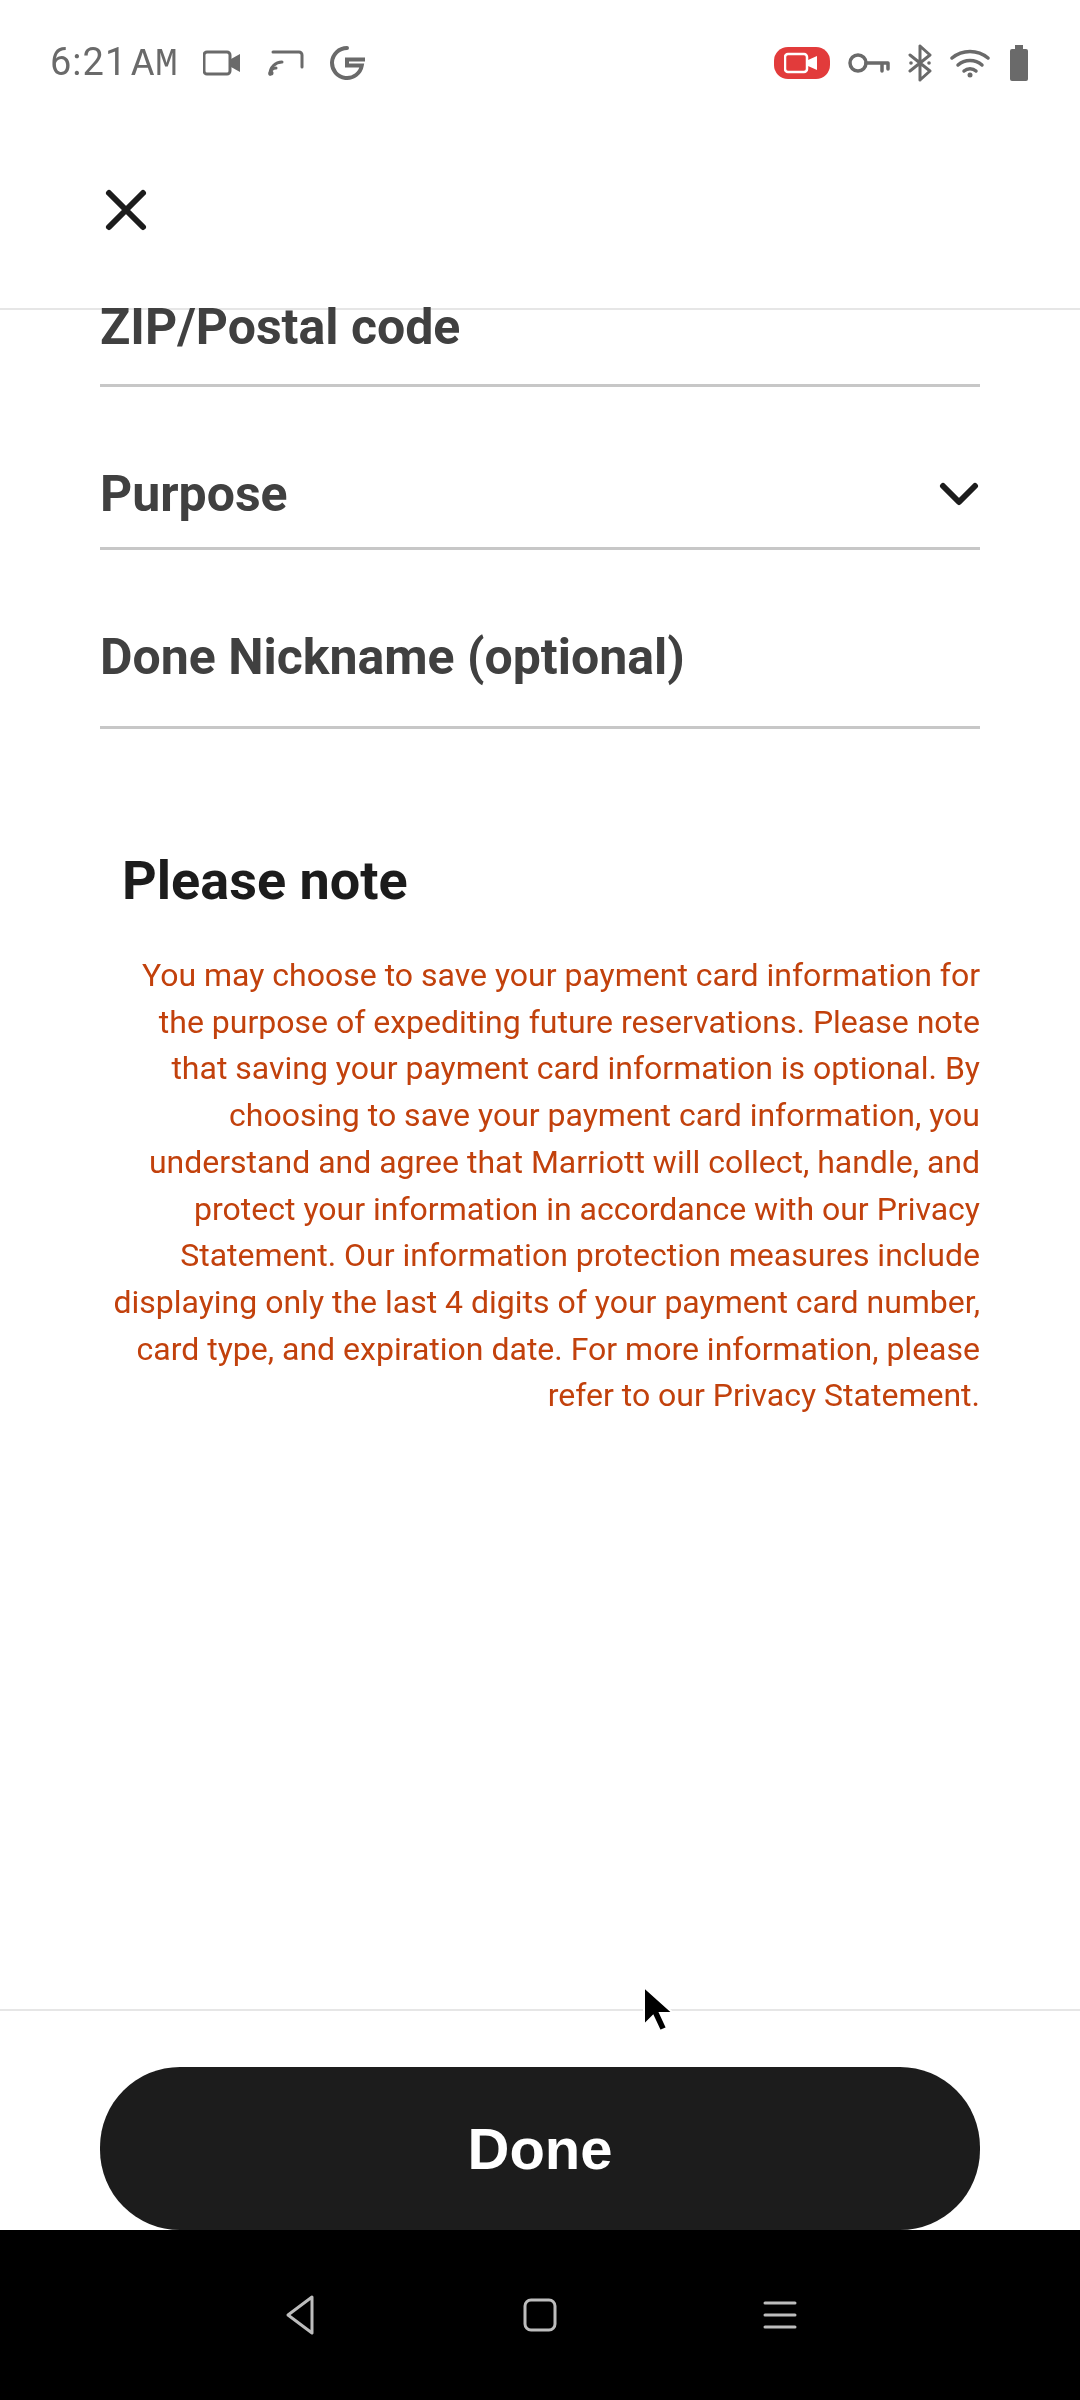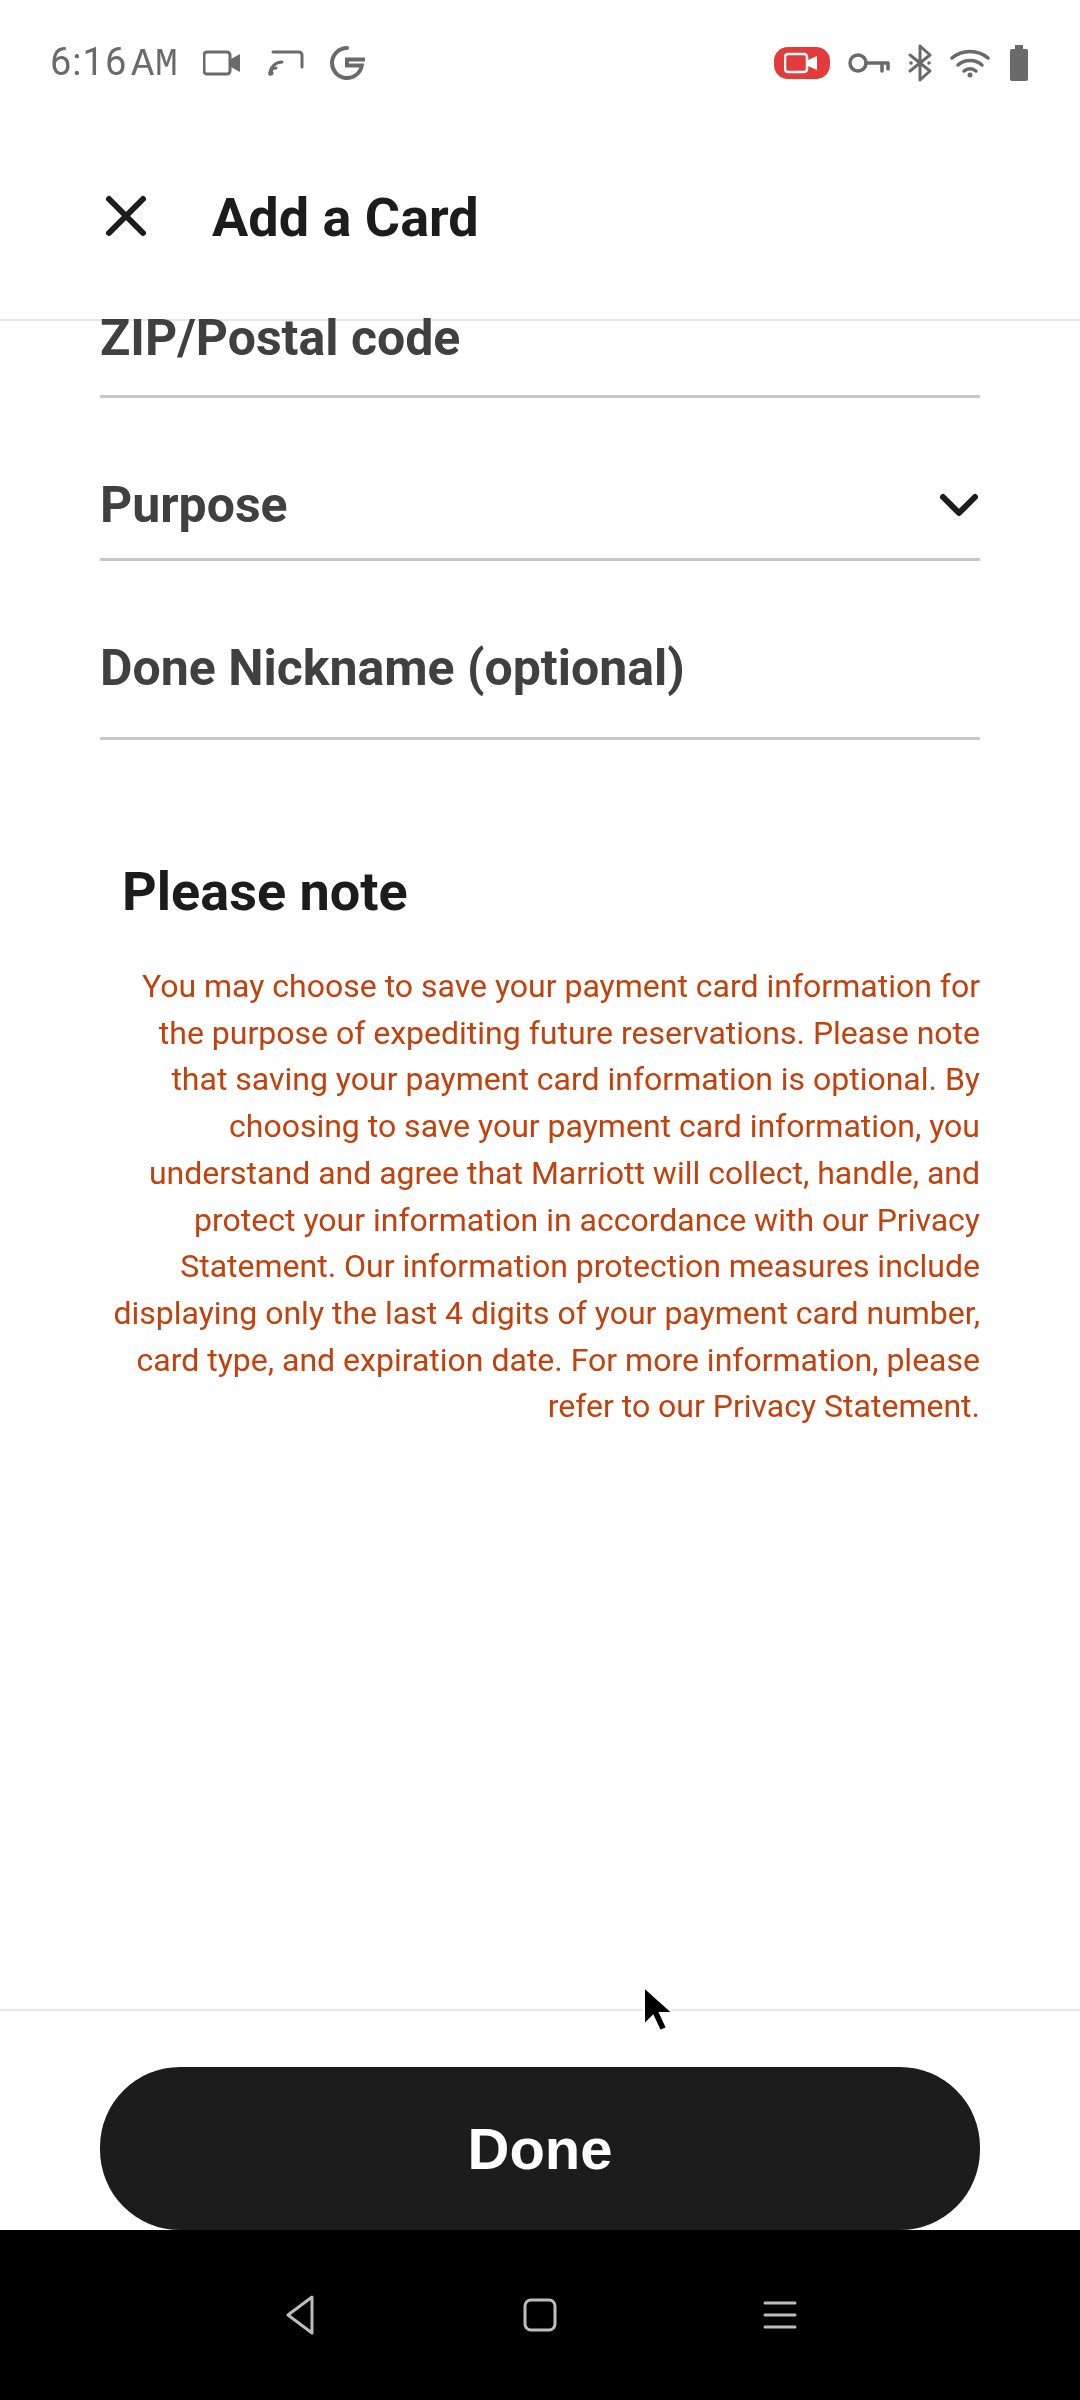--- a/index.html
+++ b/index.html
@@ -161,21 +161,21 @@
       align-items: center;
       justify-content: center;
     }
   </style>
 </head>
 <body>
 
 <div class="status-bar">
   <div class="status-left">
     <span class="status-time">
-      <span>6:16</span><span class="ampm">AM</span>
+      <span>6:21</span><span class="ampm">AM</span>
     </span>
     <span class="status-icon">
       <svg width="40" height="28" viewBox="0 0 40 28">
           <rect x="1" y="3" width="26" height="22" rx="3" fill="none" stroke="#6a6a6a" stroke-width="3"></rect>
           <path d="M28 10 L37 5 L37 23 L28 18 Z" fill="#6a6a6a"></path>
         </svg>
     </span>
     <span class="status-icon">
       <svg width="38" height="30" viewBox="0 0 38 30">
           <path d="M6 4 h26 a3 3 0 0 1 3 3 v12" fill="none" stroke="#6a6a6a" stroke-width="3" stroke-linecap="round"></path>
@@ -228,21 +228,20 @@
 </div>
 
 <div class="app-bar">
   <div class="close-btn">
     <span>
       <svg width="46" height="46" viewBox="0 0 46 46">
           <path d="M6 6 L40 40 M40 6 L6 40" stroke="#1c1c1c" stroke-width="6" stroke-linecap="round"></path>
         </svg>
     </span>
   </div>
-  <div class="app-title">Add a Card</div>
 </div>
 
 <div class="content">
 
   <div class="field cut">
     <div class="field-placeholder">ZIP/Postal code</div>
   </div>
 
   <div class="field purpose-field">
     <div class="field-placeholder">Purpose</div>

